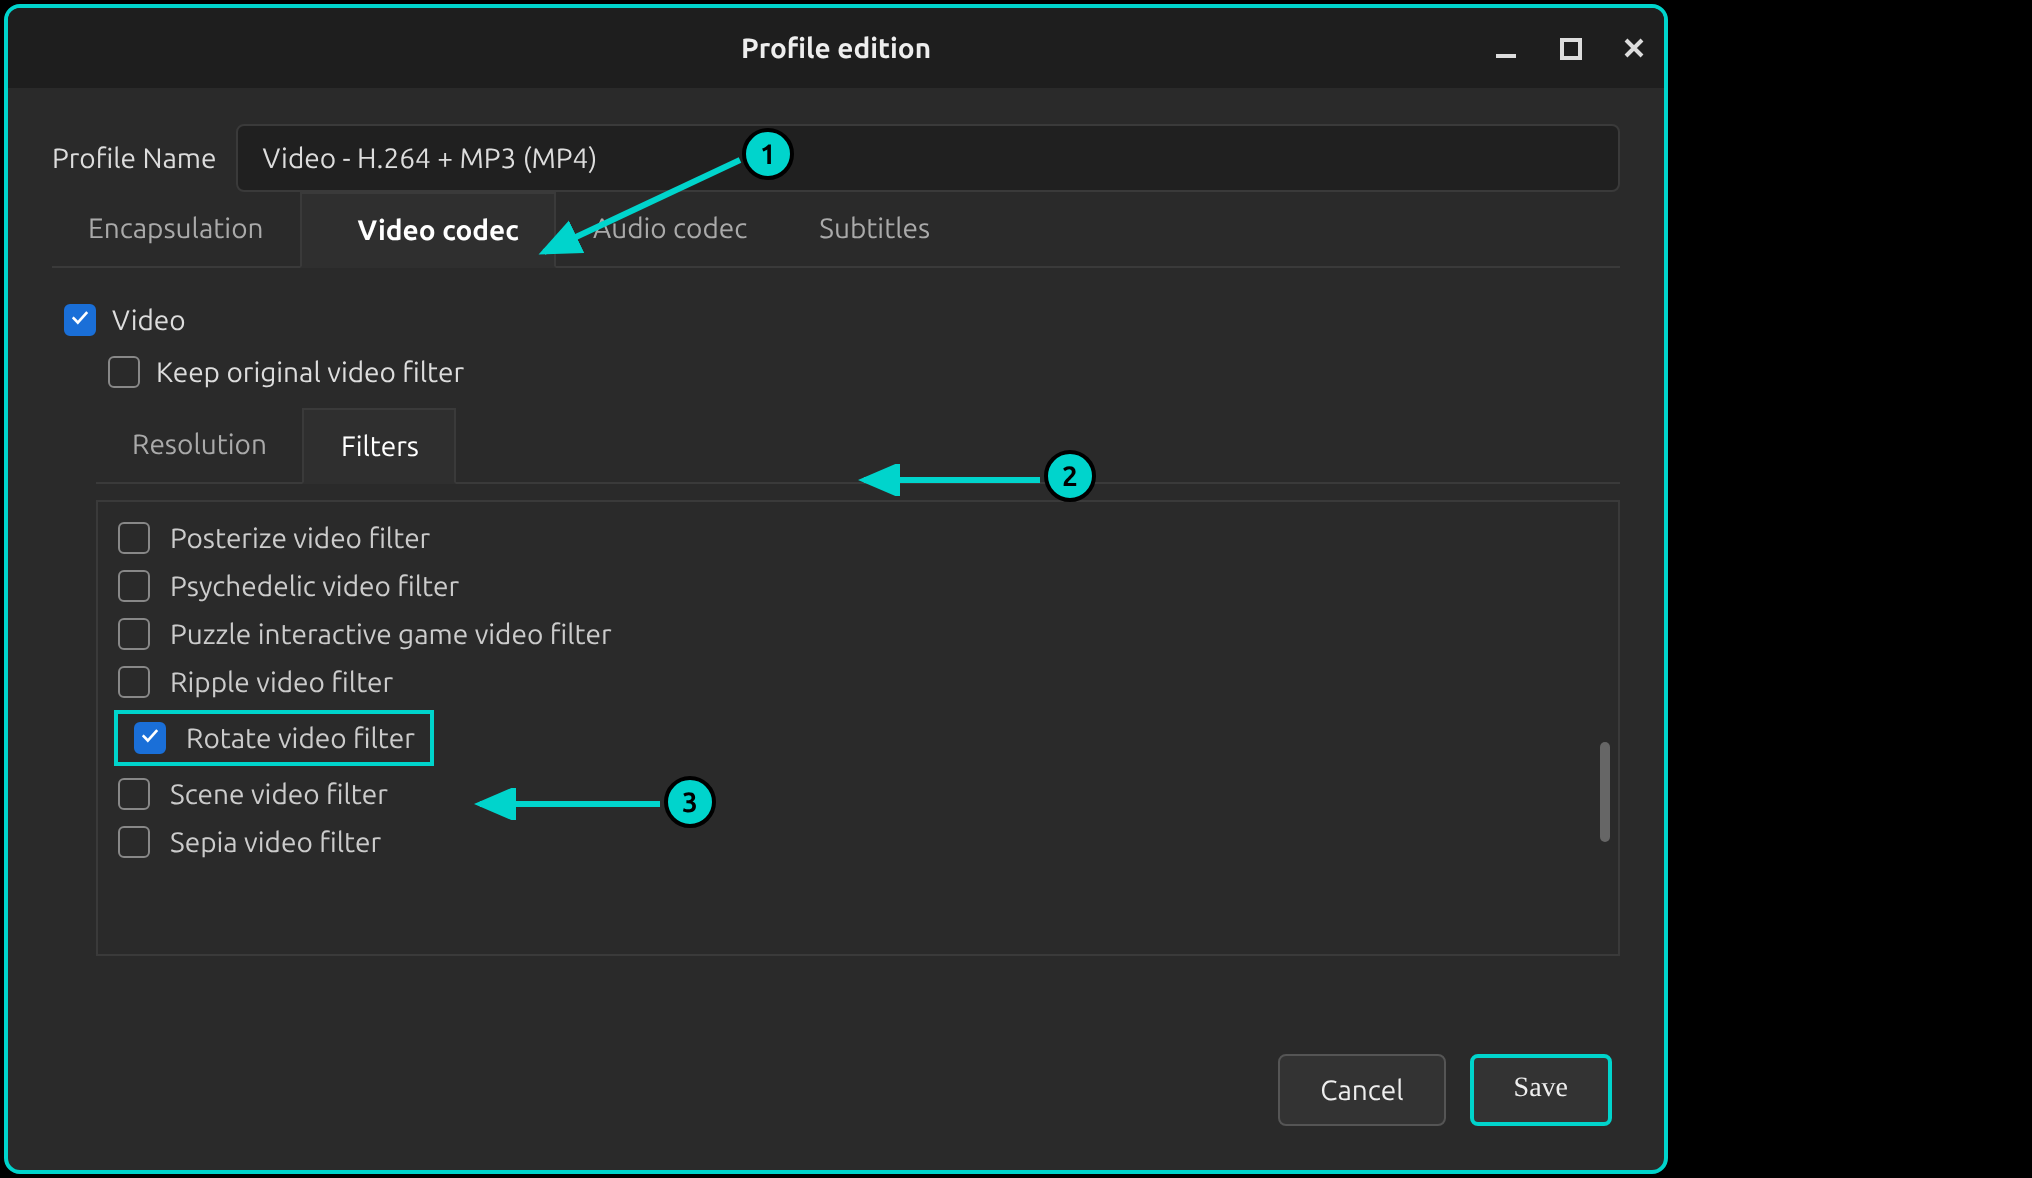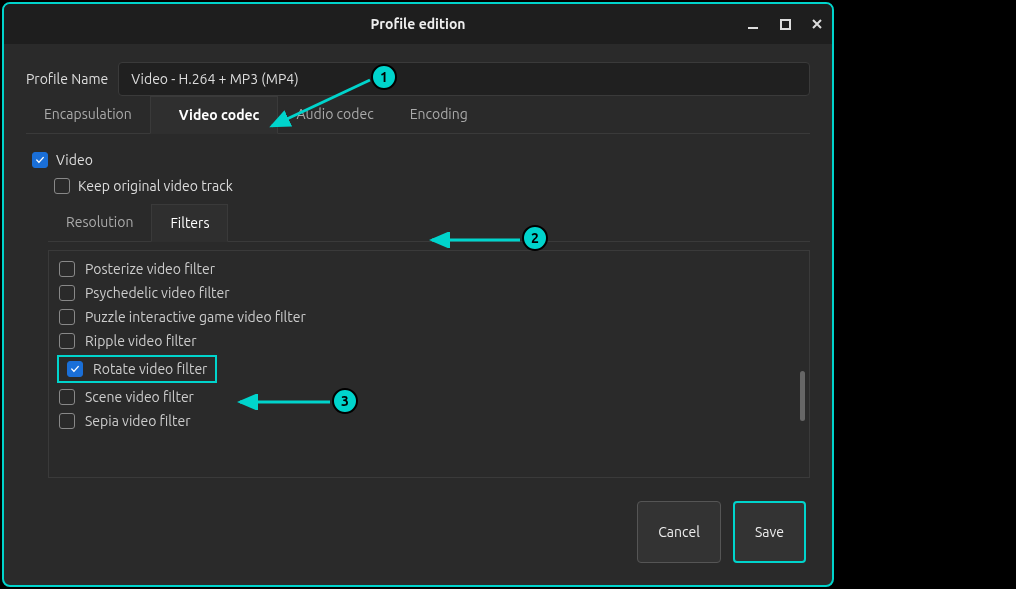--- a/index.html
+++ b/index.html
@@ -25,22 +25,22 @@
 .indent { margin-left: 22px; }
 .subtabs { display: flex; border-bottom: 1px solid #3a3a3a; }
 .subtab { padding: 10px 18px; font-size: 14px; color: #aaa; cursor: pointer; }
 .subtab.active { color: #fff; font-weight: 400; background: #2f2f2f; border: 1px solid #3a3a3a; border-bottom: 1px solid #2f2f2f; margin-bottom: -1px; }
 .subtab-filters { border: 2px solid #00d4cc; }
 .filters-box { margin-top: 8px; border: 1px solid #3a3a3a; height: 228px; position: relative; overflow: hidden; padding: 6px 0; }
 .filter-item { display: flex; align-items: center; gap: 10px; padding: 4px 10px; font-size: 14px; color: #ccc; }
 .filter-rotate { border: 2px solid #00d4cc; display: inline-flex; margin: 2px 8px; padding: 4px 8px; }
 .scrollbar { position: absolute; right: 4px; top: 120px; width: 5px; height: 50px; background: #666; border-radius: 3px; }
 .footer { position: absolute; right: 26px; bottom: 22px; display: flex; gap: 12px; }
-.btn { padding: 21px 20px; background: #333; border: 1px solid #555; border-radius: 4px; color: #eee; font-size: 14px; cursor: pointer; }
-.btn-save { border: 2px solid #00d4cc; }
+.btn { padding: 8px 20px; background: #333; border: 1px solid #555; border-radius: 4px; color: #eee; font-size: 14px; cursor: pointer; }
+.btn-save { border: 2px solid #00d4cc; font-family: Liberation Serif, serif; }
 .annot-badge { position: absolute; width: 26px; height: 26px; border-radius: 50%; background: #00d4cc; color: #000; font-weight: 700; font-size: 14px; display: flex; align-items: center; justify-content: center; border: 2px solid #000; z-index: 10; }
 .arrow { position: absolute; z-index: 9; pointer-events: none; }
 </style>
 </head>
 <body>
 
 <div class="window">
   <div class="titlebar">
     <span class="titlebar-title">Profile edition</span>
     <div class="win-controls">
@@ -65,33 +65,33 @@
   <div class="content">
     <div class="row-name">
       <label>Profile Name</label>
       <input class="name-input" value="Video - H.264 + MP3 (MP4)" style="">
     </div>
 
     <div class="tabs">
       <div class="tab">Encapsulation</div>
       <div class="tab active tab-video">Video codec</div>
       <div class="tab">Audio codec</div>
-      <div class="tab">Encoding</div>
+      <div class="tab">Subtitles</div>
     </div>
 
     <div class="panel">
       <div class="check-row">
         <span class="checkbox checked"></span>
         <span>Video</span>
       </div>
 
       <div class="indent">
         <div class="check-row">
           <span class="checkbox"></span>
-          <span>Keep original video track</span>
+          <span>Keep original video filter</span>
         </div>
 
         <div class="subtabs">
           <div class="subtab">Resolution</div>
           <div class="subtab active subtab-filters">Filters</div>
         </div>
 
         <div class="filters-box">
           <div class="filter-item">
             <span class="checkbox"></span>

